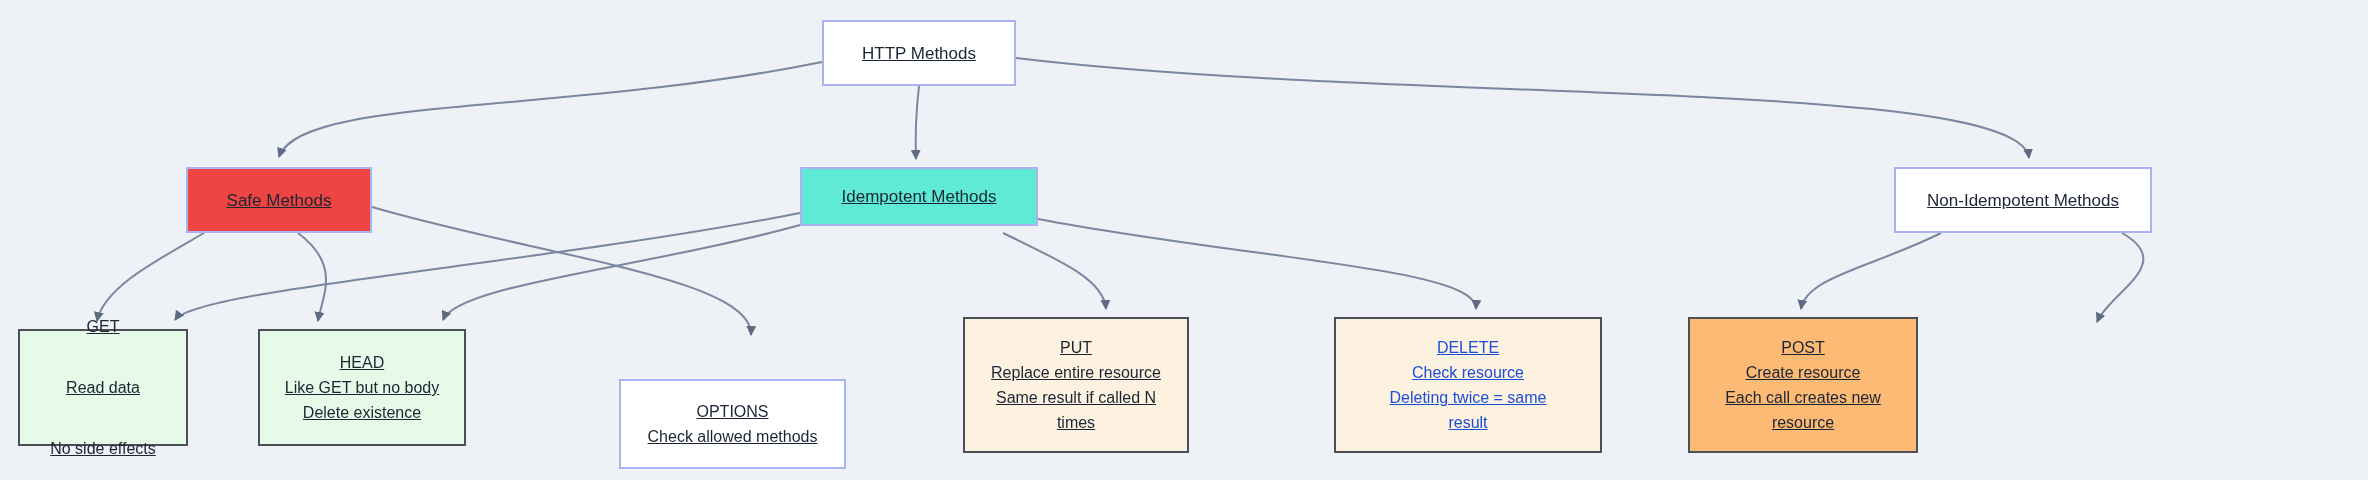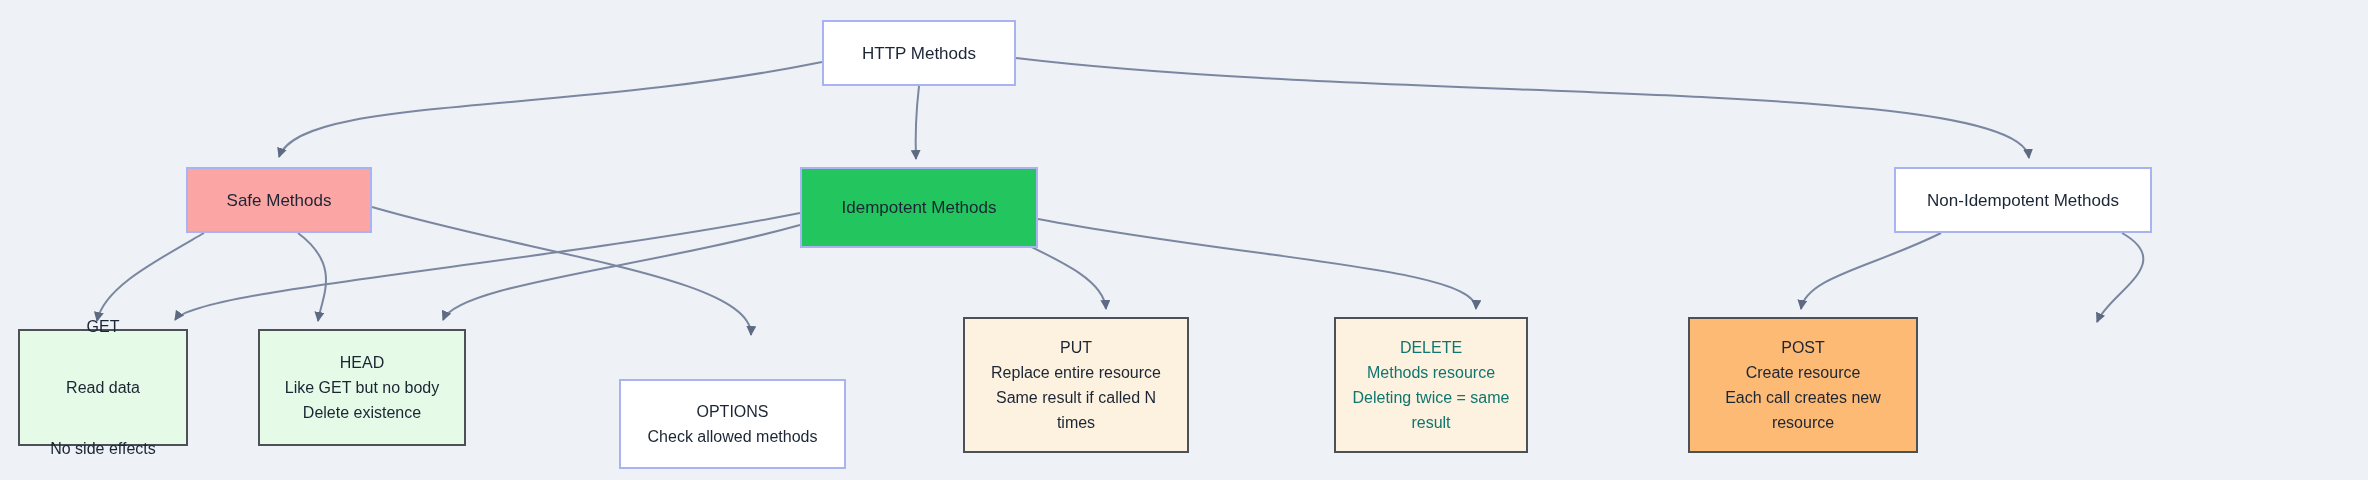--- a/index.html
+++ b/index.html
@@ -28,20 +28,21 @@
     display: flex;
     flex-direction: column;
     align-items: center;
     justify-content: center;
     text-align: center;
     background: #ffffff;
     border: 2px solid #15803d;
     color: #1b2534;
     line-height: 25px;
     font-size: 16px;
+    text-decoration: underline;
   }
   .node.category { font-size: 17px; }
   .node.leaf-colored { border-color: #4b5157; }
   .node-line { display: block; white-space: nowrap; }
 </style>
 </head>
 <body style="background: rgb(238, 241, 246);">
 
 <div id="diagram" style="--edge-color: #7b87a0;">
 
@@ -62,25 +63,25 @@
       <path class="edge" d="M 1003 233 C 1063 262, 1104 280, 1106 309" marker-end="url(#arrow)"></path>
       <path class="edge" d="M 1038 219 C 1255 260, 1478 268, 1476 309" marker-end="url(#arrow)"></path>
       <path class="edge" d="M 1941 233 C 1873 267, 1806 277, 1801 309" marker-end="url(#arrow)"></path>
       <path class="edge" d="M 2122 233 C 2177 264, 2110 292, 2097 322" marker-end="url(#arrow)"></path>
     </svg>
 
   <div class="node category" style="left: 822px; top: 20px; width: 194px; height: 66px; background: rgb(255, 255, 255); border-color: rgb(169, 179, 241); color: rgb(27, 37, 52);">
     <span class="node-line">HTTP Methods</span>
   </div>
 
-  <div class="node category" style="left: 186px; top: 167px; width: 186px; height: 66px; background: #fca5a5; border-color: rgb(169, 179, 241); color: rgb(27, 37, 52);">
+  <div class="node category" style="left: 186px; top: 167px; width: 186px; height: 66px; background: #ef4444; border-color: rgb(169, 179, 241); color: rgb(27, 37, 52);">
     <span class="node-line">Safe Methods</span>
   </div>
 
-  <div class="node category" style="left: 800px; top: 167px; width: 238px; height: 81px; background: #22c55e; border-color: rgb(169, 179, 241); color: rgb(27, 37, 52);">
+  <div class="node category" style="left: 800px; top: 167px; width: 238px; height: 59px; background: #5eead4; border-color: rgb(169, 179, 241); color: rgb(27, 37, 52);">
     <span class="node-line">Idempotent Methods</span>
   </div>
 
   <div class="node category" style="left: 1894px; top: 167px; width: 258px; height: 66px; background: rgb(255, 255, 255); border-color: rgb(169, 179, 241); color: rgb(27, 37, 52);">
     <span class="node-line">Non-Idempotent Methods</span>
   </div>
 
   <div class="node leaf-colored" style="left: 18px; top: 329px; width: 170px; height: 117px; background: rgb(229, 250, 231); border-color: rgb(75, 81, 87); color: rgb(27, 37, 52); gap: 36px;">
     <span class="node-line">GET</span>
     <span class="node-line">Read data</span>
@@ -98,23 +99,23 @@
     <span class="node-line">Check allowed methods</span>
   </div>
 
   <div class="node leaf-colored" style="left: 963px; top: 317px; width: 226px; height: 136px; background: rgb(253, 241, 224); border-color: rgb(75, 81, 87); color: rgb(27, 37, 52);">
     <span class="node-line">PUT</span>
     <span class="node-line">Replace entire resource</span>
     <span class="node-line">Same result if called N</span>
     <span class="node-line">times</span>
   </div>
 
-  <div class="node leaf-colored" style="left: 1334px; top: 317px; width: 194px; height: 136px; background: rgb(253, 241, 224); border-color: rgb(75, 81, 87); color: #0f766e;">
+  <div class="node leaf-colored" style="left: 1334px; top: 317px; width: 268px; height: 136px; background: rgb(253, 241, 224); border-color: rgb(75, 81, 87); color: #1d4ed8;">
     <span class="node-line">DELETE</span>
-    <span class="node-line">Methods resource</span>
+    <span class="node-line">Check resource</span>
     <span class="node-line">Deleting twice = same</span>
     <span class="node-line">result</span>
   </div>
 
   <div class="node leaf-colored" style="left: 1688px; top: 317px; width: 230px; height: 136px; background: #fdba74; border-color: rgb(75, 81, 87); color: rgb(27, 37, 52);">
     <span class="node-line">POST</span>
     <span class="node-line">Create resource</span>
     <span class="node-line">Each call creates new</span>
     <span class="node-line">resource</span>
   </div>

